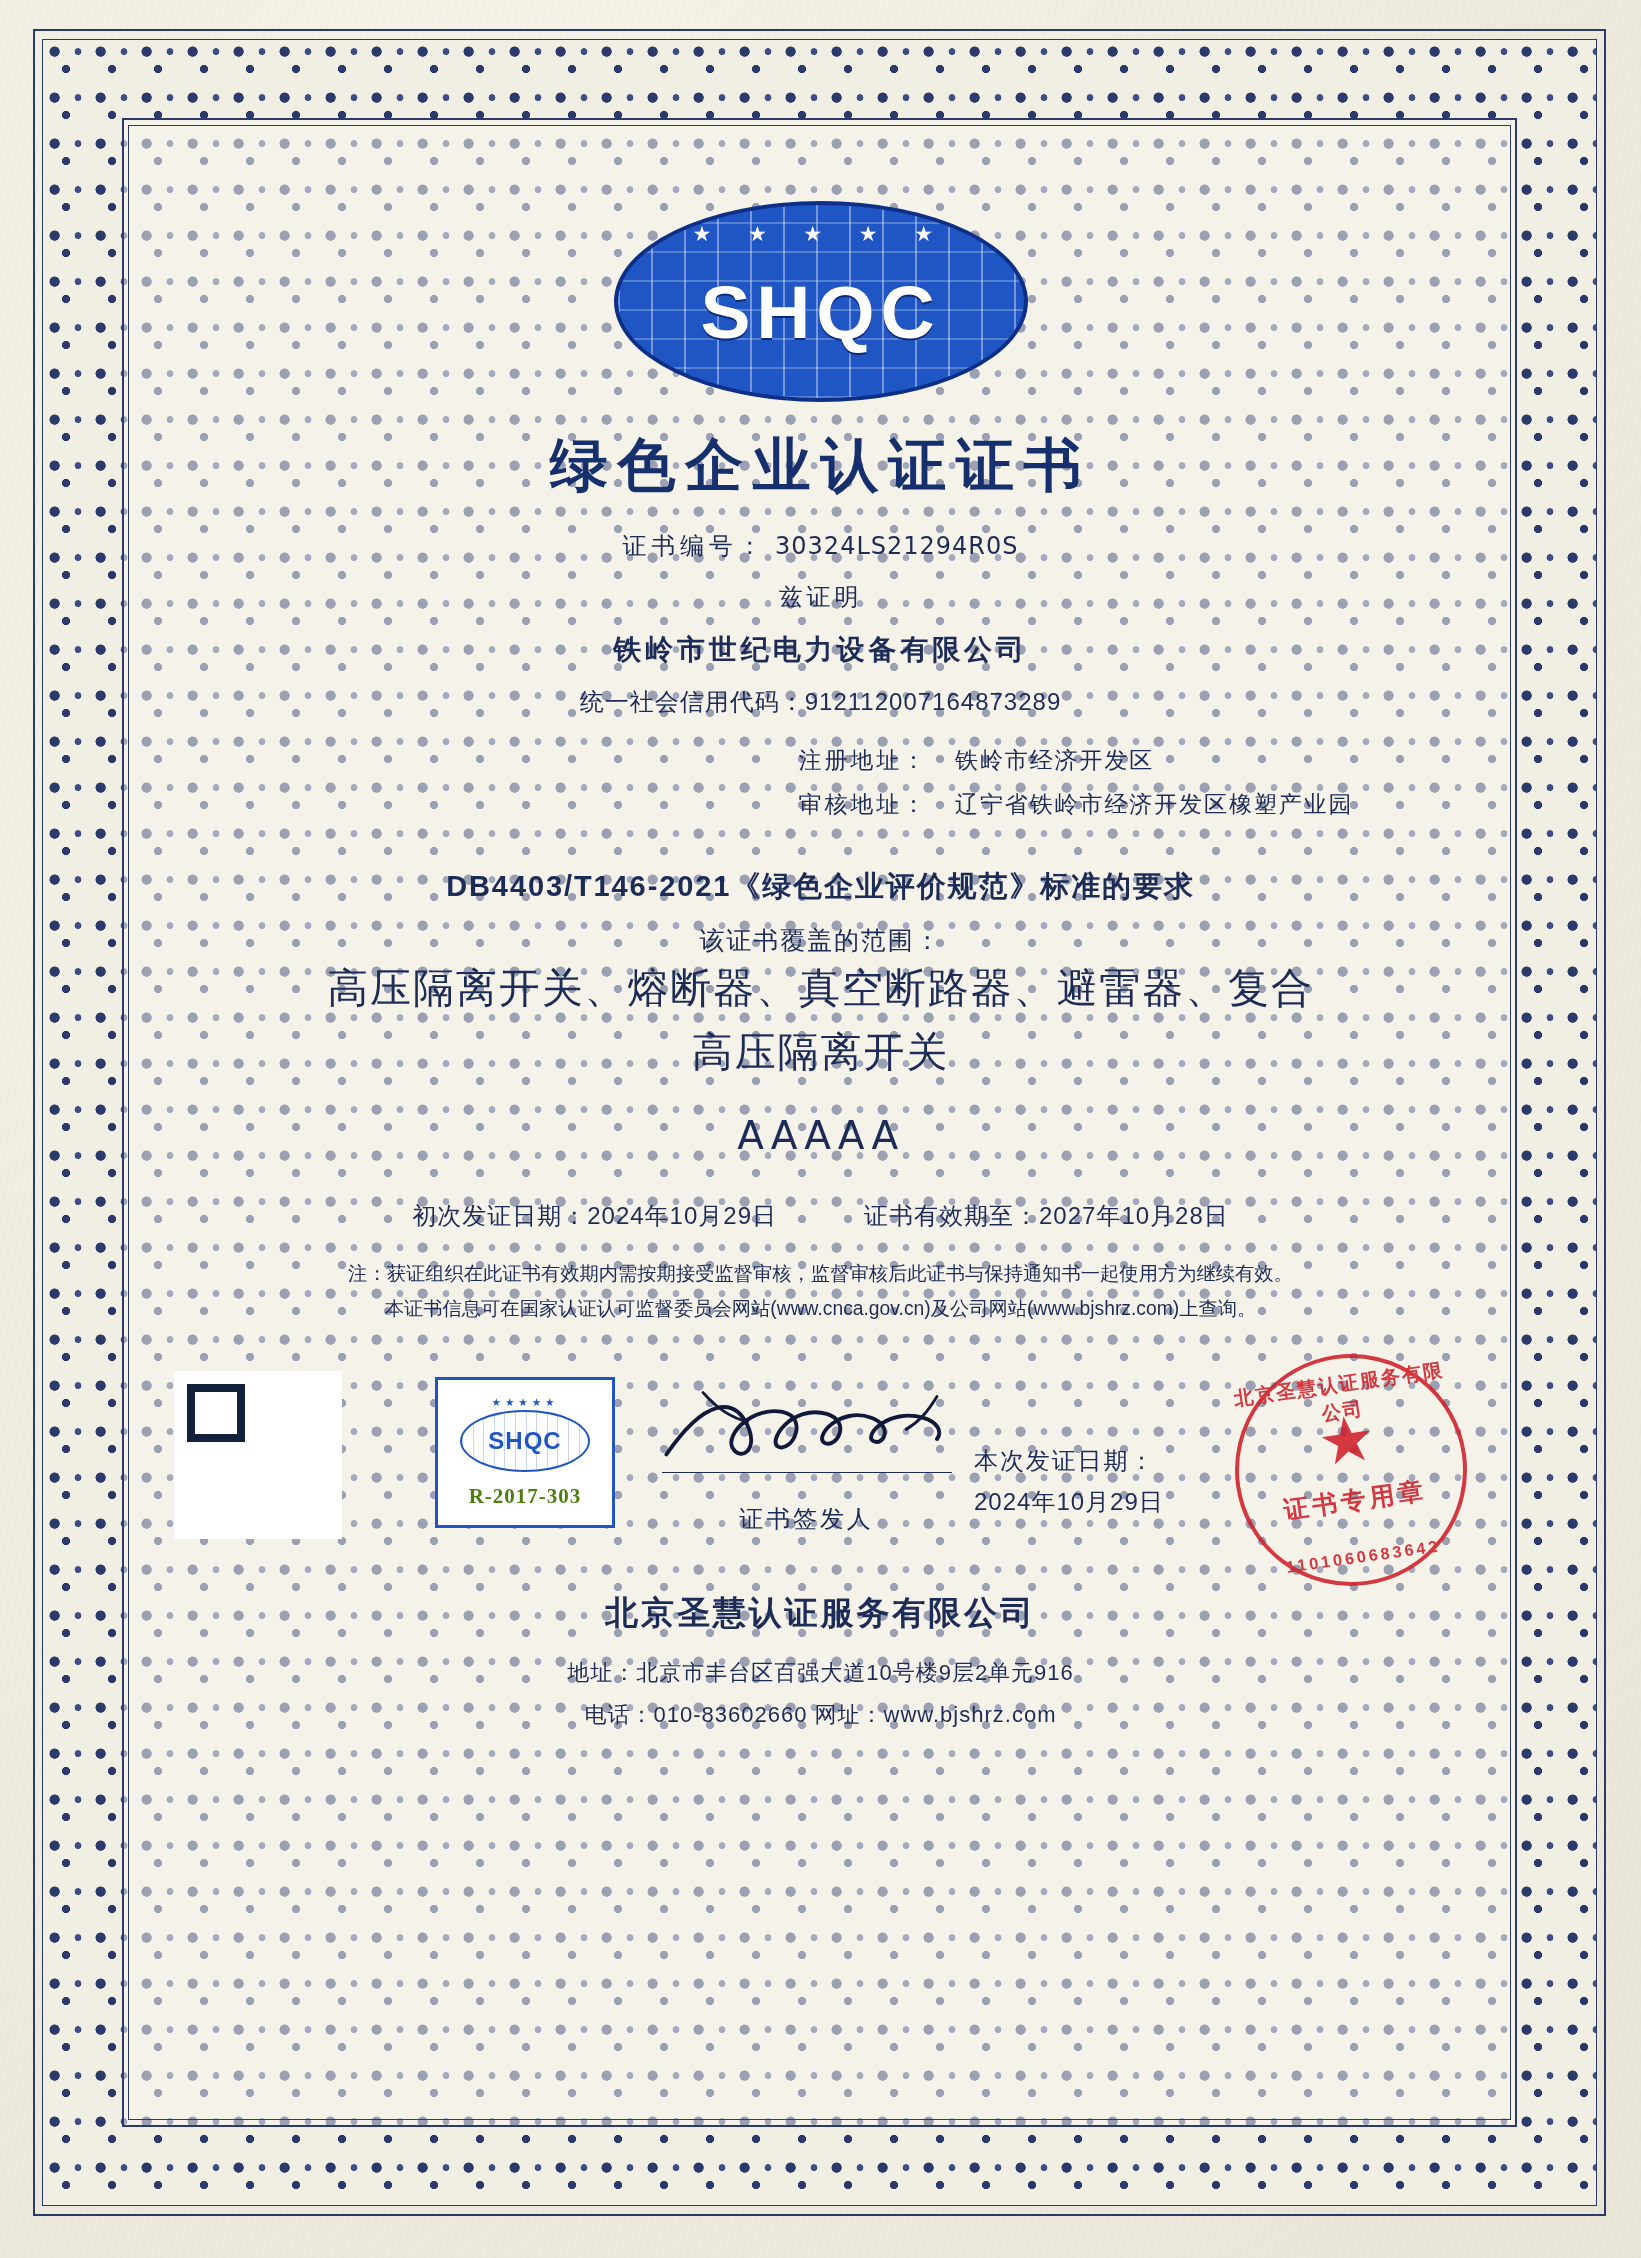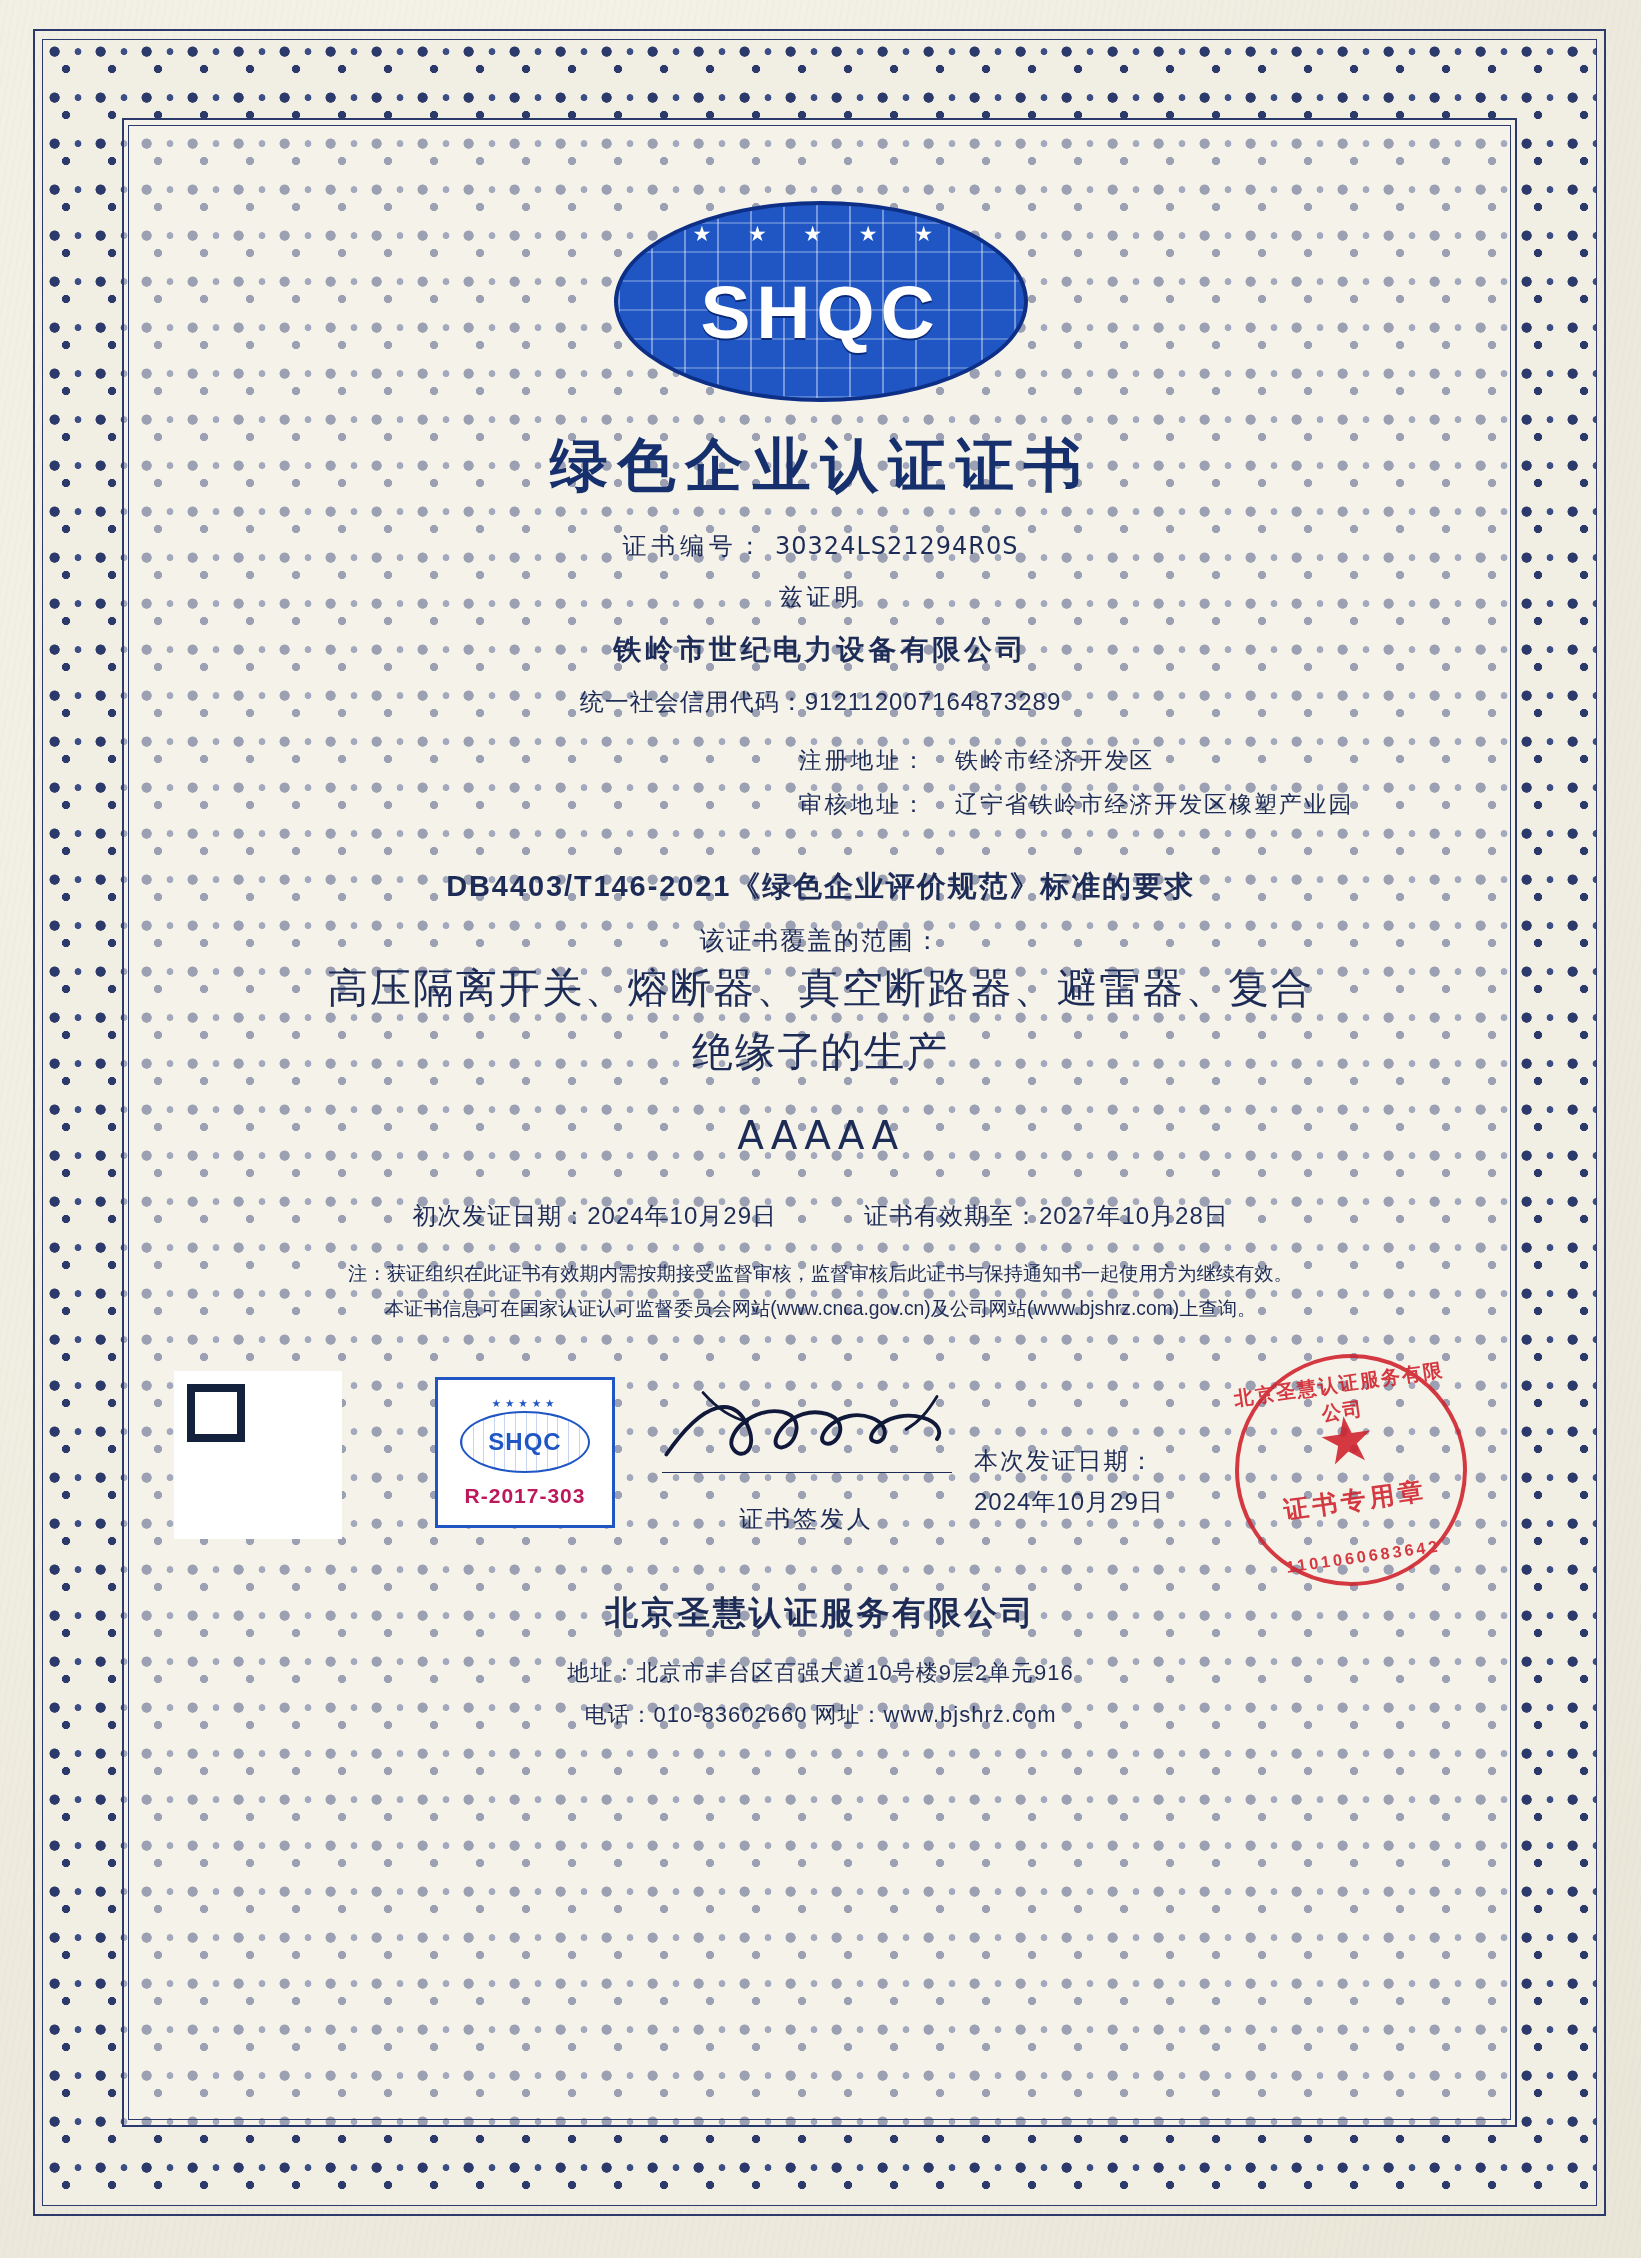--- a/index.html
+++ b/index.html
@@ -156,21 +156,21 @@
     display:flex;flex-direction:column;align-items:center;justify-content:center;
   }
   .mark .ellipse{
     width:126px;height:58px;border:2.9px solid #1f56c4;border-radius:50%;
     display:flex;align-items:center;justify-content:center;
     color:#1f56c4;font-weight:bold;font-size:24px;letter-spacing:1px;
     background:
       repeating-linear-gradient(90deg, rgba(31,86,196,.25) 0 1px, rgba(0,0,0,0) 1px 10.6px);
   }
   .mark .ministars{color:#1f56c4;font-size:10.6px;letter-spacing:3.9px;margin-bottom:1.9px;}
-  .mark .code{color:#be185d;font-size:21px;margin-top:11.6px;letter-spacing:1px;font-weight:bold;}
+  .mark .code{color:#4d7c0f;font-size:21px;margin-top:11.6px;letter-spacing:1px;font-weight:bold;font-family:Liberation Serif, serif;}
   .sign{
     position:absolute;left:502px;top:19.3px;width:319px;text-align:center;
   }
   .sign .scribble{
     height:93px;position:relative;
   }
   .sign .scribble svg{position:absolute;left:0;top:0;}
   .sign .line{border-bottom:1.9px solid #1d2b57;width:290px;margin:0 auto;}
   .sign .cap{margin-top:30px;font-size:24px;letter-spacing:2.9px;}
   .seal{
@@ -249,21 +249,21 @@
     </div>
 
     <div class="conform">
       <div>DB4403/T146-2021《绿色企业评价规范》标准的要求</div>
     </div>
 
     <div class="scope-label">该证书覆盖的范围：</div>
 
     <div class="scope">
       <div>高压隔离开关、熔断器、真空断路器、避雷器、复合</div>
-      <div>绝缘子的生产</div>
+      <div>高压隔离开关</div>
     </div>
 
     <div class="grade">AAAAA</div>
 
     <div class="dates">
       <span>
         <span>初次发证日期：</span><span>2024年10月29日</span>
       </span>
       <span>
         <span>证书有效期至：</span><span>2027年10月28日</span>

